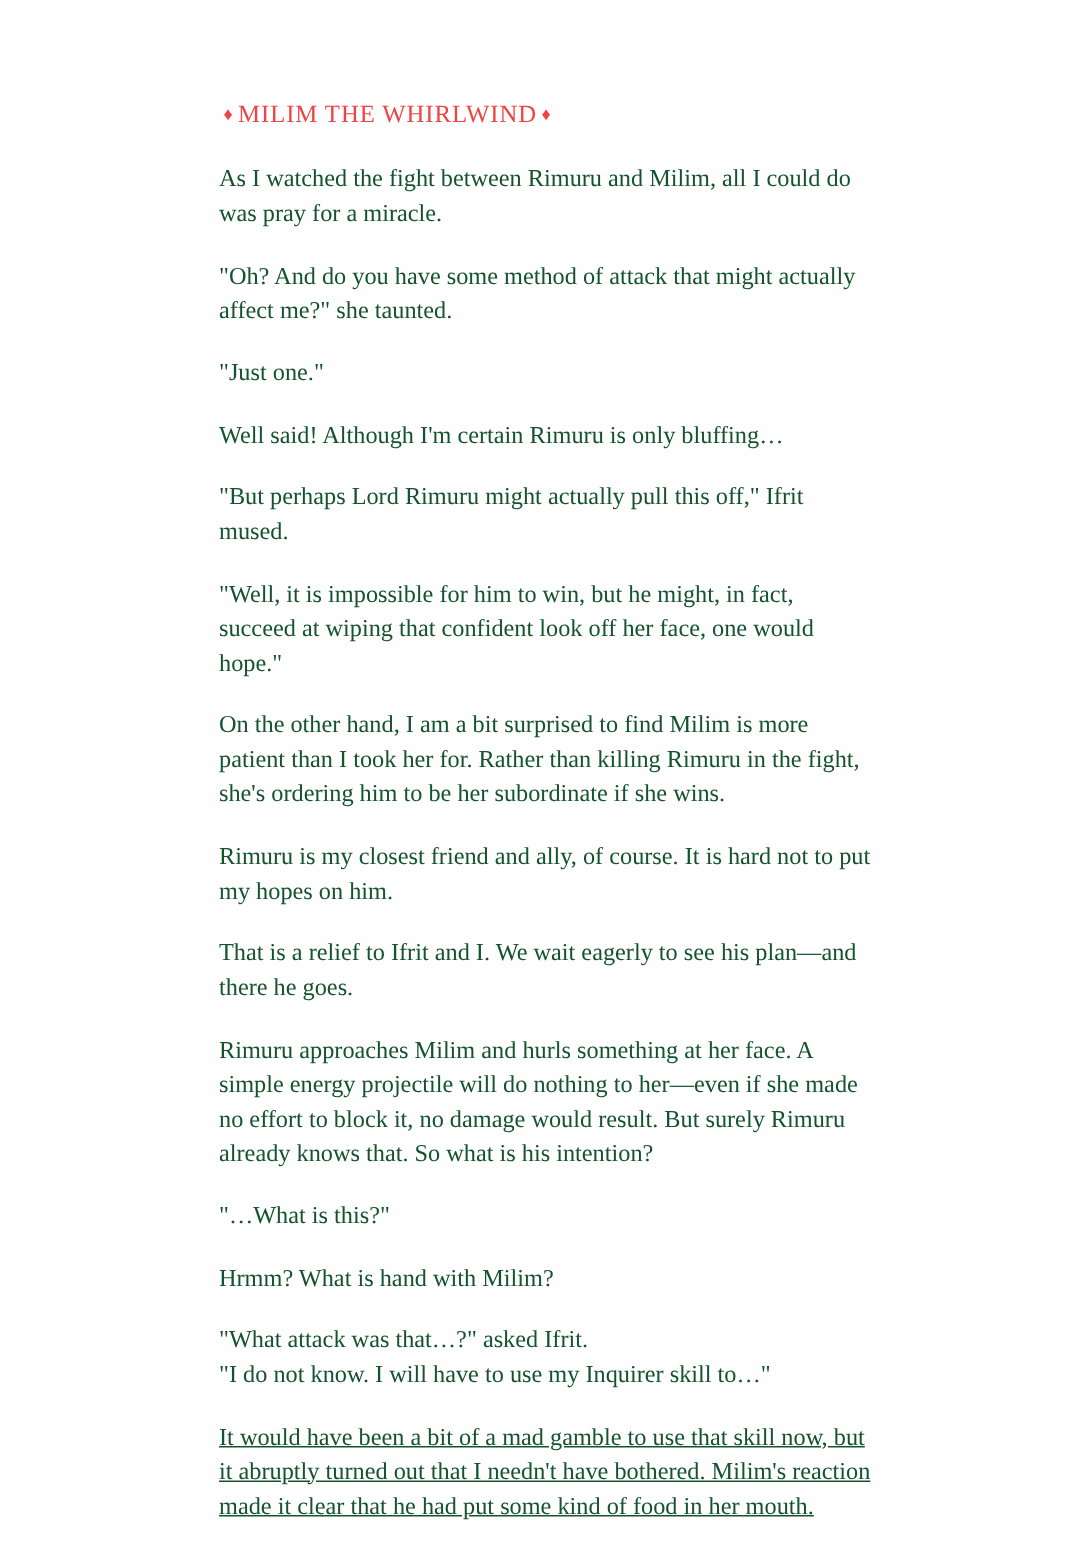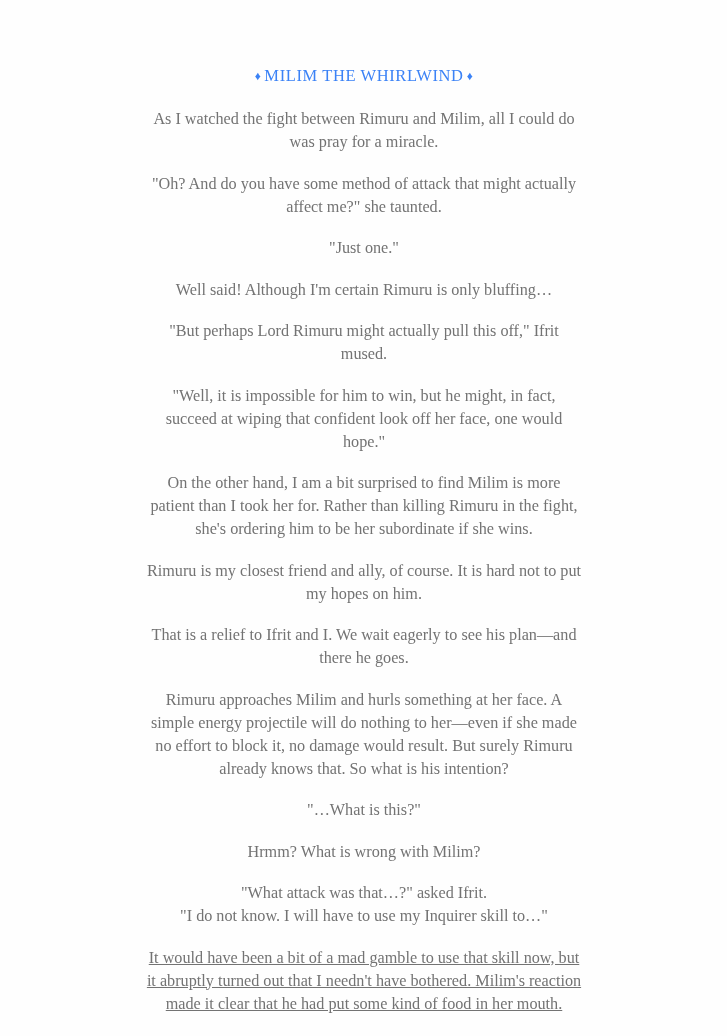--- a/index.html
+++ b/index.html
@@ -21,40 +21,40 @@
     box-sizing: border-box;
     background: #fefefe;
   }
   .content {
     position: absolute;
     left: 146px;
     top: 66px;
     width: 436px;
   }
   .chapter-title {
-    text-align: center;
+    text-align: left;
     font-size: 16.5px;
     letter-spacing: 0.6px;
     font-variant: small-caps;
     margin: 0 0 22px 0;
     font-weight: normal;
-    color: #3b82f6;
+    color: #ef4444;
     white-space: nowrap;
   }
   .chapter-title .orn {
     font-size: 12px;
     vertical-align: 1.5px;
     padding: 0 3px;
   }
   p.para {
     margin: 0 0 18.5px 0;
     font-size: 16.2px;
     line-height: 1.42;
-    text-align: center;
-    color: #737373;
+    text-align: left;
+    color: #14532d;
   }
   p.para:last-child {
     margin-bottom: 0;
     text-decoration: underline;
   }
   .nowrap-block {
     white-space: pre-line;
   }
 </style>
 </head>
@@ -69,19 +69,19 @@
     <p class="para">"Oh? And do you have some method of attack that might actually affect me?" she taunted.</p>
     <p class="para">"Just one."</p>
     <p class="para">Well said! Although I'm certain Rimuru is only bluffing…</p>
     <p class="para">"But perhaps Lord Rimuru might actually pull this off," Ifrit mused.</p>
     <p class="para">"Well, it is impossible for him to win, but he might, in fact, succeed at wiping that confident look off her face, one would hope."</p>
     <p class="para">On the other hand, I am a bit surprised to find Milim is more patient than I took her for. Rather than killing Rimuru in the fight, she's ordering him to be her subordinate if she wins.</p>
     <p class="para">Rimuru is my closest friend and ally, of course. It is hard not to put my hopes on him.</p>
     <p class="para">That is a relief to Ifrit and I. We wait eagerly to see his plan—and there he goes.</p>
     <p class="para">Rimuru approaches Milim and hurls something at her face. A simple energy projectile will do nothing to her—even if she made no effort to block it, no damage would result. But surely Rimuru already knows that. So what is his intention?</p>
     <p class="para">"…What is this?"</p>
-    <p class="para">Hrmm? What is wrong with Milim?</p>
+    <p class="para">Hrmm? What is hand with Milim?</p>
     <p class="para nowrap-block">"What attack was that…?" asked Ifrit.
 "I do not know. I will have to use my Inquirer skill to…"</p>
     <p class="para">It would have been a bit of a mad gamble to use that skill now, but it abruptly turned out that I needn't have bothered. Milim's reaction made it clear that he had put some kind of food in her mouth.</p>
 
   </div>
 </div>
 
 </body></html>

